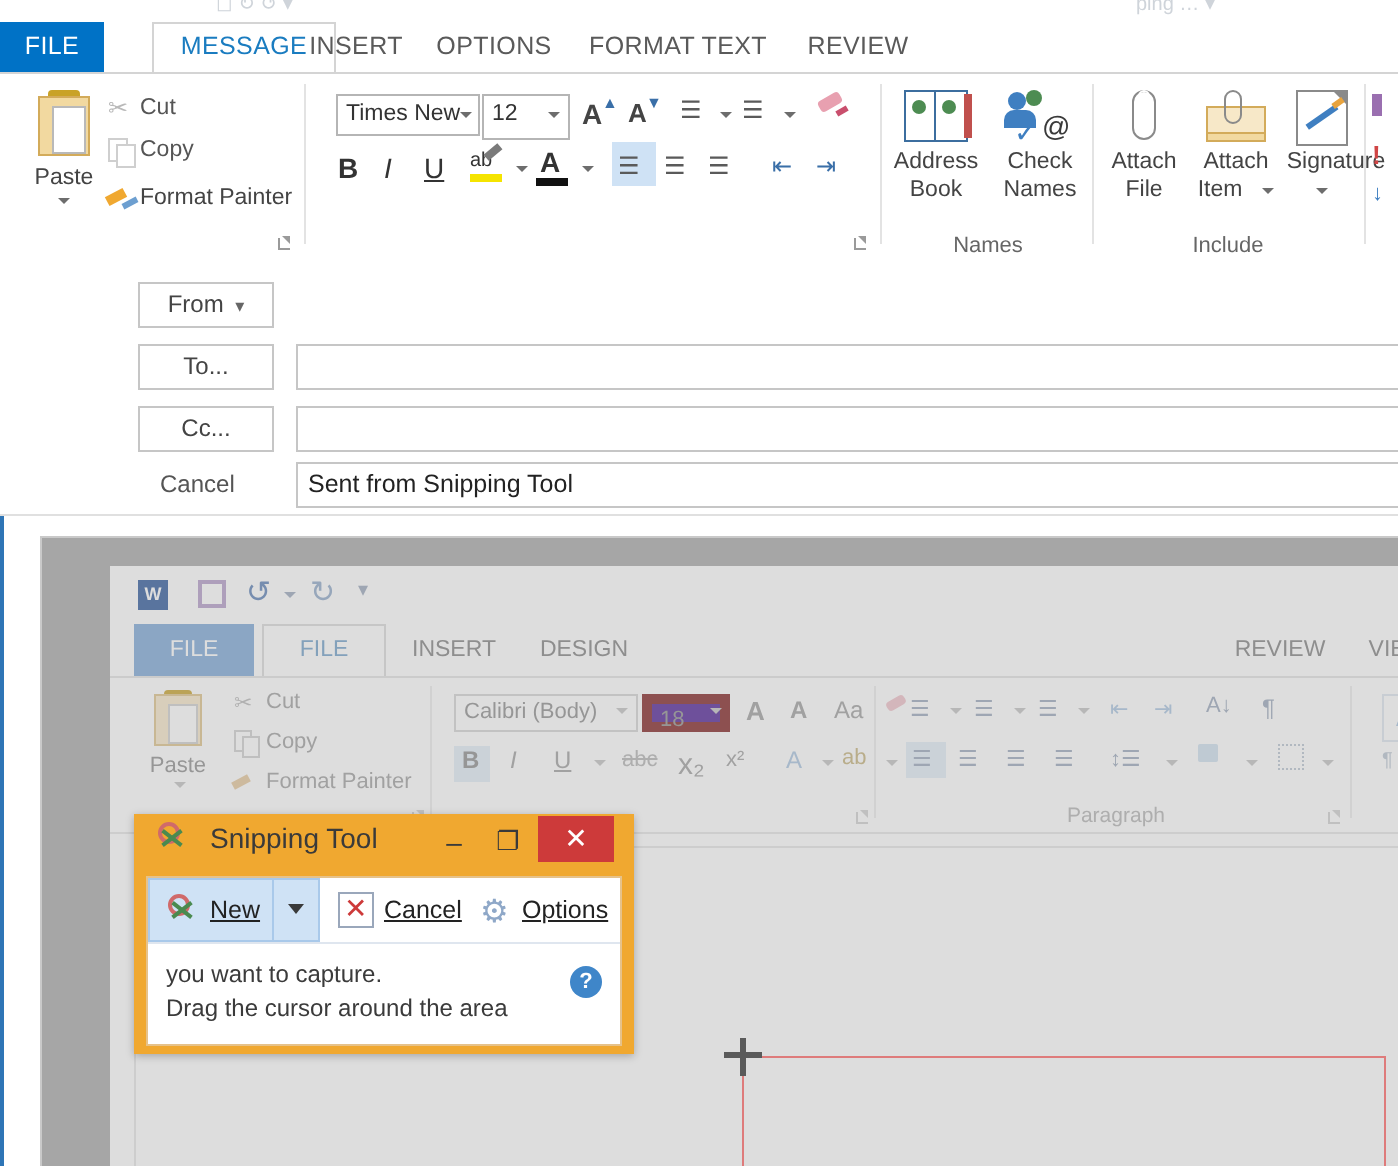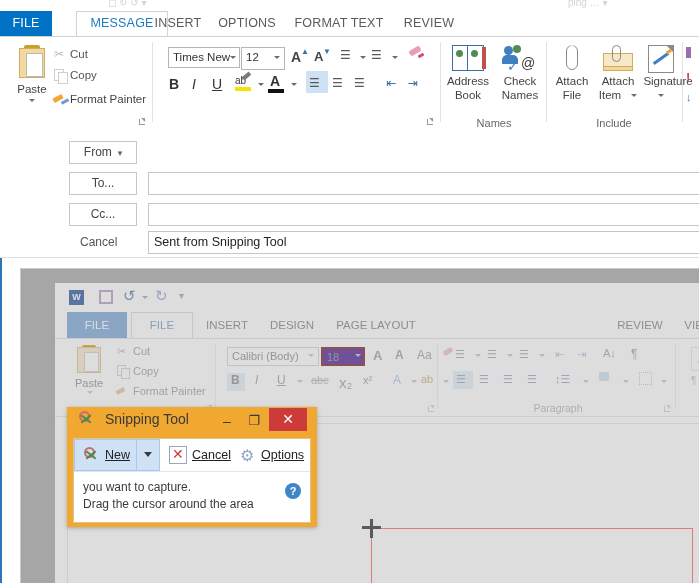--- a/index.html
+++ b/index.html
@@ -284,21 +284,20 @@
             <div class="caret" style="left:87px;top:13px;border-top-color:#9aa7bb;"></div>
             <div style="position:absolute;left:100px;top:4px;font-size:15px;color:#8fa8c8;">↻</div>
             <div style="position:absolute;left:124px;top:7px;font-size:10px;color:#9aa7bb;">▾</div>
           </div>
 
           <div class="wtabs">
             <div class="wtab file" style="left:12px;width:60px;">FILE</div>
             <div class="wtab active" style="left:76px;width:62px;">FILE</div>
             <div class="wtab" style="left:142px;width:60px;">INSERT</div>
             <div class="wtab" style="left:206px;width:62px;">DESIGN</div>
-            <div class="wtab" style="left:272px;width:98px;">PAGE LAYOUT</div>
             <div class="wtab" style="left:552px;width:66px;">REVIEW</div>
             <div class="wtab" style="left:622px;width:44px;">VIEW</div>
           </div>
 
           <div class="wribbon">
 
             <div style="position:absolute;left:22px;top:6px;width:24px;height:28px;">
               <div style="position:absolute;left:5px;top:0;width:14px;height:4px;background:#c9a227;border-radius:2px;"></div>
               <div style="position:absolute;left:0;top:2px;width:24px;height:26px;background:#f7e8c8;border:1px solid #ddc288;box-sizing:border-box;"></div>
               <div style="position:absolute;left:7px;top:7px;width:15px;height:20px;background:#fff;border:1px solid #cfcfcf;box-sizing:border-box;"></div>
@@ -315,21 +314,21 @@
             <div style="position:absolute;left:78px;top:26px;font-size:11px;color:#9e9e9e;">Copy</div>
             <div style="position:absolute;left:61px;top:48px;">
               <div style="position:absolute;left:0;top:2px;width:9px;height:4px;background:#e6c79a;transform:rotate(-28deg);"></div>
             </div>
             <div style="position:absolute;left:78px;top:46px;font-size:11px;color:#9e9e9e;">Format Painter</div>
             <div class="wsep" style="left:160px;"></div>
 
             <div style="position:absolute;left:172px;top:8px;width:92px;height:19px;border:1px solid #d4d4d4;background:#fff;
                         font-size:11px;color:#8d8d8d;line-height:17px;padding-left:4px;box-sizing:border-box;">Calibri (Body)</div>
             <div class="caret" style="left:253px;top:15px;border-top-color:#c2c2c2;"></div>
-            <div style="position:absolute;left:266px;top:8px;width:44px;height:19px;border:2px solid #7f1d1d;background:#4c1d95;
+            <div style="position:absolute;left:266px;top:8px;width:44px;height:19px;border:5px solid #7f1d1d;background:#4c1d95;
                         font-size:11px;color:#8d8d8d;line-height:17px;padding-left:4px;box-sizing:border-box;">18</div>
             <div class="caret" style="left:300px;top:15px;border-top-color:#c2c2c2;"></div>
             <div style="position:absolute;left:318px;top:9px;font-size:13px;color:#9e9e9e;font-weight:600;">A</div>
             <div style="position:absolute;left:340px;top:9px;font-size:12px;color:#9e9e9e;font-weight:600;">A</div>
             <div style="position:absolute;left:362px;top:9px;font-size:12px;color:#9e9e9e;">Aa</div>
             <div style="position:absolute;left:388px;top:9px;">
               <div style="position:absolute;left:0;top:1px;width:10px;height:5px;background:#f0c0c8;transform:rotate(-30deg);border-radius:2px;"></div>
             </div>
 
             <div style="position:absolute;left:172px;top:34px;width:18px;height:18px;background:#e2edf8;"></div>

